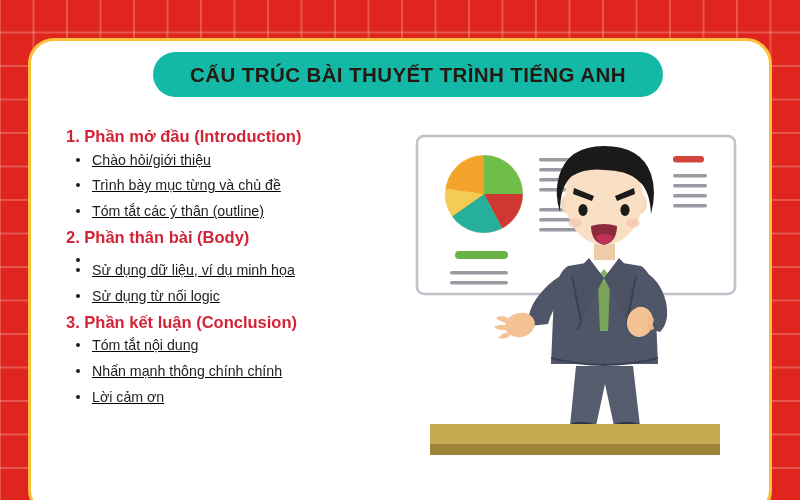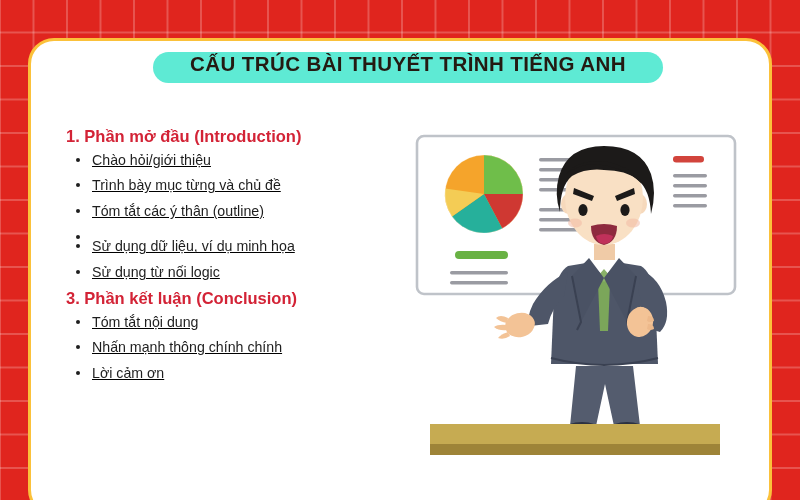--- a/index.html
+++ b/index.html
@@ -40,24 +40,25 @@
     border: 3px solid #FBC13A;
     overflow: hidden;
   }
 
   
   #title-pill {
     position: absolute;
     left: 153px;
     top: 52px;
     width: 510px;
-    height: 31px;
-    background: #5eead4;
+    height: 45px;
+    background: #14b8a6;
     border-radius: 23px;
     display: flex;
+    align-items: center;
     justify-content: center;
     z-index: 5;
   }
   #title-text {
     font-size: 20.5px;
     font-weight: bold;
     color: #241A12;
     letter-spacing: 0.4px;
     white-space: nowrap;
   }
@@ -140,20 +141,21 @@
         <span>Trình bày mục từng và chủ đề</span>
       </li>
       <li class="bullet">
         <span class="dot"></span>
         <span> Tóm tắt các ý thân (outline)</span>
       </li>
     </ul>
   </div>
 
   <div class="section">
+    <div class="sec-head">2. Phần thân bài (Body)</div>
     <ul class="bullets">
       <li class="bullet">
         <span class="dot"></span>
       </li>
       <li class="bullet">
         <span class="dot"></span>
         <span>Sử dụng dữ liệu, ví dụ minh họa</span>
       </li>
       <li class="bullet">
         <span class="dot"></span>

